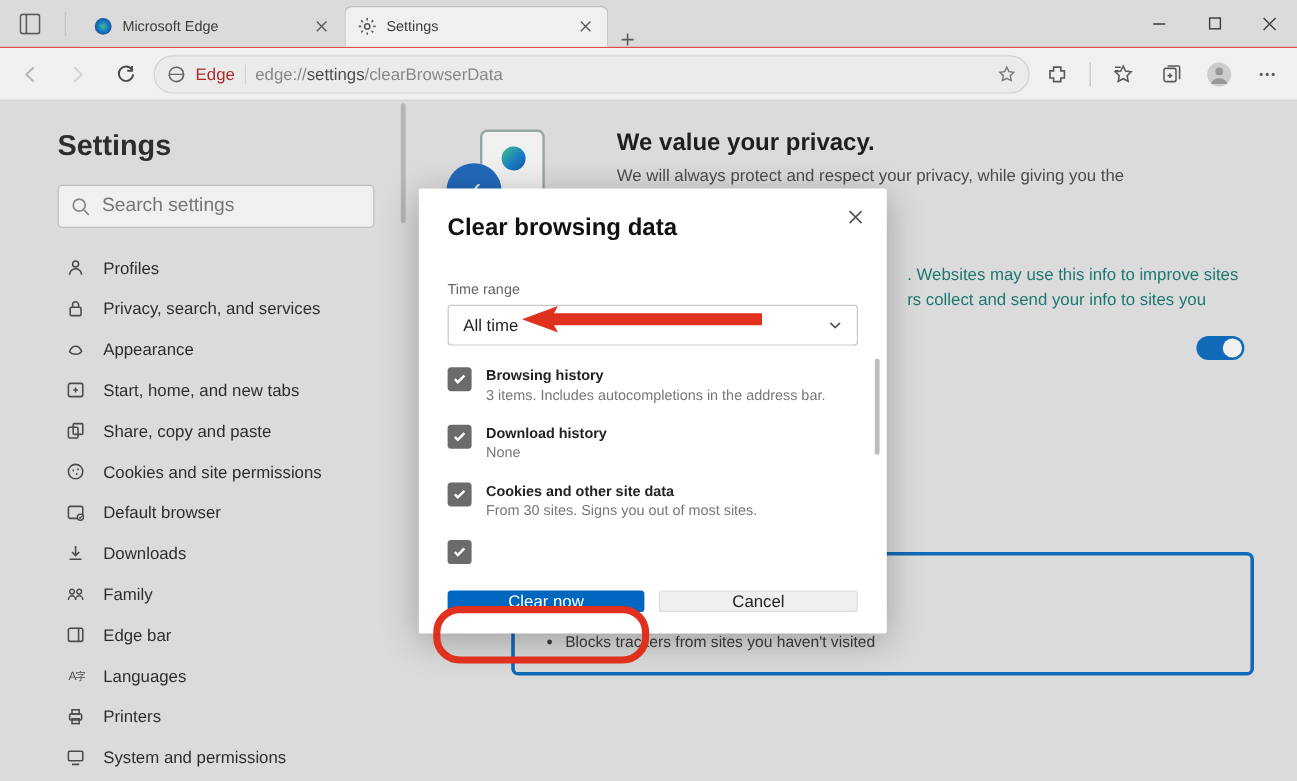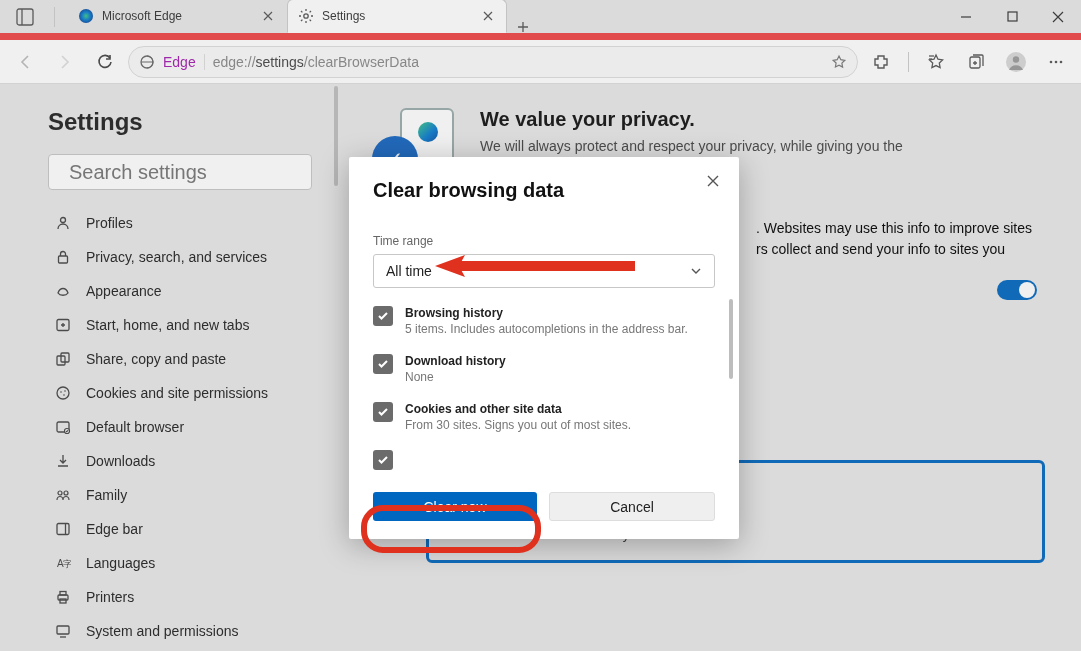--- a/index.html
+++ b/index.html
@@ -1,67 +1,67 @@
 <!DOCTYPE html>
 <html><head>
 <meta charset="utf-8">
 <style>
 * { margin: 0; padding: 0; box-sizing: border-box; font-family: "Segoe UI", Arial, sans-serif; }
 body { width: 1081px; height: 651px; background: #e8e8e8; overflow: hidden; position: relative; }
 
 
-.titlebar { height: 40px; background: #e8e8e8; display: flex; align-items: stretch; border-bottom: 7px solid #ef4444; }
+.titlebar { height: 40px; background: #e8e8e8; display: flex; align-items: stretch; border-bottom: 1px solid #ef4444; }
 .titlebar-left { display: flex; align-items: center; padding: 0 8px; gap: 8px; }
 .tab-panel-icon { width: 18px; height: 18px; }
 .vdiv { width: 1px; height: 20px; background: #ccc; margin: 0 4px; }
 .tabs { display: flex; align-items: flex-end; flex: 1; }
 .tab { height: 34px; margin-top: 6px; background: #e8e8e8; border-radius: 6px 6px 0 0; display: flex; align-items: center; padding: 0 10px; gap: 8px; min-width: 220px; font-size: 12px; color: #333; border: 1px solid transparent; }
 .tab.active { background: #fff; border: 1px solid #ccc; border-bottom: 1px solid #fff; }
 .tab .favicon { width: 16px; height: 16px; }
 .tab .label { flex: 1; white-space: nowrap; overflow: hidden; text-overflow: ellipsis; }
 .tab .close { width: 16px; height: 16px; display: flex; align-items: center; justify-content: center; color: #555; }
 .newtab { width: 32px; display: flex; align-items: center; justify-content: center; color: #555; }
 .window-controls { display: flex; }
 .window-controls div { width: 46px; display: flex; align-items: center; justify-content: center; color: #333; }
 
 
 .toolbar { height: 44px; background: #fff; display: flex; align-items: center; padding: 0 8px; gap: 6px; border-bottom: 1px solid #ddd; }
 .tbtn { width: 34px; height: 34px; display: flex; align-items: center; justify-content: center; color: #444; border-radius: 4px; }
 .tbtn.disabled { color: #bbb; }
 .addr { flex: 1; height: 32px; border: 1px solid #ddd; border-radius: 16px; display: flex; align-items: center; padding: 0 10px; gap: 8px; font-size: 14px; color: #666; background: #fafafa; }
 .addr .addr-icon { width: 16px; height: 16px; color: #666; }
-.addr .addr-label { color: #a21caf; }
+.addr .addr-label { color: #b91c1c; }
 .addr .addr-sep { width: 1px; height: 16px; background: #ddd; }
 .addr .addr-url { color: #888; }
 .addr .addr-url .bold { color: #444; font-weight: 500; }
 .addr .spacer { flex: 1; }
 .content { position: absolute; top: 84px; left: 0; right: 0; bottom: 0; display: flex; }
 
 
 .sidebar { width: 330px; padding: 24px 18px 0 48px; }
 .sidebar h1 { font-size: 24px; font-weight: 600; color: #222; margin-bottom: 18px; }
 .search-box { height: 36px; border: 1px solid #c7c7c7; background: #fff; border-radius: 4px; display: flex; align-items: center; padding: 0 10px; gap: 10px; margin-bottom: 16px; color: #888; }
-.search-box input { border: none; outline: none; flex: 1; font-size: 20px; background: transparent; }
+.search-box input { border: none; outline: none; flex: 1; font-size: 16px; background: transparent; }
 .side-list { list-style: none; }
 .side-item { display: flex; align-items: center; gap: 14px; padding: 8px 6px; font-size: 14px; color: #222; border-radius: 4px; }
 .side-item .icon { width: 18px; height: 18px; color: #444; display: flex; align-items: center; justify-content: center; }
 .scroll-thumb-side { position: absolute; left: 334px; top: 86px; width: 4px; height: 100px; background: #bdbdbd; border-radius: 2px; }
 
 
 .main { flex: 1; padding: 24px 36px; overflow: hidden; }
-.privacy-head { display: flex; gap: 4px; align-items: flex-start; margin-bottom: 40px; }
+.privacy-head { display: flex; gap: 38px; align-items: flex-start; margin-bottom: 40px; }
 .priv-illus { width: 110px; height: 80px; position: relative; }
 .priv-illus .card-back { position: absolute; width: 54px; height: 66px; border: 2px solid #9aa; border-radius: 6px; left: 34px; top: 0; background: #fff; }
 .priv-illus .card-front { position: absolute; width: 46px; height: 46px; border-radius: 50%; background: #1566c2; left: 6px; top: 28px; display: flex; align-items: center; justify-content: center; }
 .priv-illus .edge-dot { position: absolute; width: 20px; height: 20px; border-radius: 50%; background: linear-gradient(135deg,#37c785,#0a7ad0 60%,#0a4fa0); left: 52px; top: 14px; }
 .priv-illus .shield { color: #fff; font-size: 20px; }
 .privacy-text h2 { font-size: 20px; font-weight: 600; color: #111; margin-bottom: 6px; }
 .privacy-text p { font-size: 14px; color: #444; line-height: 1.4; }
 .privacy-text a { color: #0067c0; text-decoration: underline; }
-.context-p { font-size: 14px; color: #000000; margin: 0 0 20px 0; line-height: 1.5; }
+.context-p { font-size: 14px; color: #0f766e; margin: 0 0 20px 0; line-height: 1.5; }
 .toggle-row { display: flex; justify-content: flex-end; padding-right: 8px; margin-bottom: 40px; }
 .toggle { width: 40px; height: 20px; background: #0067c0; border-radius: 10px; position: relative; }
 .toggle::after { content: ""; position: absolute; right: 2px; top: 2px; width: 16px; height: 16px; background: #fff; border-radius: 50%; }
 
 .balanced-card { border: 3px solid #0067c0; border-radius: 6px; padding: 18px 20px; }
 .balanced-head { display: flex; align-items: center; gap: 16px; margin-bottom: 10px; }
 .balanced-icon { width: 36px; height: 36px; border-radius: 50%; background: #0067c0; display: flex; align-items: center; justify-content: center; color: #fff; }
 .balanced-head h3 { font-size: 18px; font-weight: 600; color: #111; }
 .balanced-head .rec { font-size: 11px; color: #666; }
 .balanced-card ul { list-style: disc; padding-left: 22px; font-size: 13px; color: #333; }
@@ -73,21 +73,21 @@
 .dialog-inner h2 { font-size: 20px; font-weight: 600; color: #111; margin-bottom: 32px; }
 .field-label { font-size: 12px; color: #666; margin-bottom: 6px; }
 .select { height: 34px; border: 1px solid #c7c7c7; border-radius: 3px; display: flex; align-items: center; justify-content: space-between; padding: 0 12px; font-size: 14px; color: #222; margin-bottom: 18px; position: relative; }
 .check-list { display: flex; flex-direction: column; gap: 18px; position: relative; }
 .check-item { display: flex; gap: 12px; }
 .cbox { width: 20px; height: 20px; background: #6b6b6b; border-radius: 3px; display: flex; align-items: center; justify-content: center; color: #fff; flex-shrink: 0; }
 .check-text .ct-title { font-size: 12px; font-weight: 600; color: #222; }
 .check-text .ct-sub { font-size: 12px; color: #777; margin-top: 2px; }
 .dialog-scroll { position: absolute; right: 6px; top: 142px; width: 4px; height: 80px; background: #bdbdbd; border-radius: 2px; }
 .dialog-buttons { display: flex; gap: 12px; padding: 0 24px; margin-top: 22px; position: relative; }
-.btn { flex: 1; height: 29px; border-radius: 3px; font-size: 14px; display: flex; align-items: center; justify-content: center; }
+.btn { flex: 1; height: 18px; border-radius: 3px; font-size: 14px; display: flex; align-items: center; justify-content: center; }
 .btn.primary { background: #0067c0; color: #fff; font-weight: 500; }
 .btn.secondary { background: #efefef; color: #222; border: 1px solid #ddd; }
 
 
 .arrow-annot { position: absolute; z-index: 60; pointer-events: none; }
 .ring-annot { position: absolute; z-index: 60; pointer-events: none; border: 6px solid #e0301e; border-radius: 22px; }
 
 
 .dim { position: absolute; inset: 0; background: rgba(128,128,128,0.12); pointer-events: none; z-index: 5; }
 
@@ -438,21 +438,21 @@
     </div>
     <div class="check-list">
       <div class="check-item">
         <div class="cbox">
             <svg width="12" height="12" viewBox="0 0 12 12">
               <path d="M2 6l2.5 2.5L10 3" fill="none" stroke="#fff" stroke-width="2"></path>
             </svg>
           </div>
         <div class="check-text">
             <div class="ct-title">Browsing history</div>
-            <div class="ct-sub">5 items. Includes autocompletions in the address bar.</div>
+            <div class="ct-sub">3 items. Includes autocompletions in the address bar.</div>
           </div>
       </div>
       <div class="check-item">
         <div class="cbox">
             <svg width="12" height="12" viewBox="0 0 12 12">
               <path d="M2 6l2.5 2.5L10 3" fill="none" stroke="#fff" stroke-width="2"></path>
             </svg>
           </div>
         <div class="check-text">
             <div class="ct-title">Download history</div>

